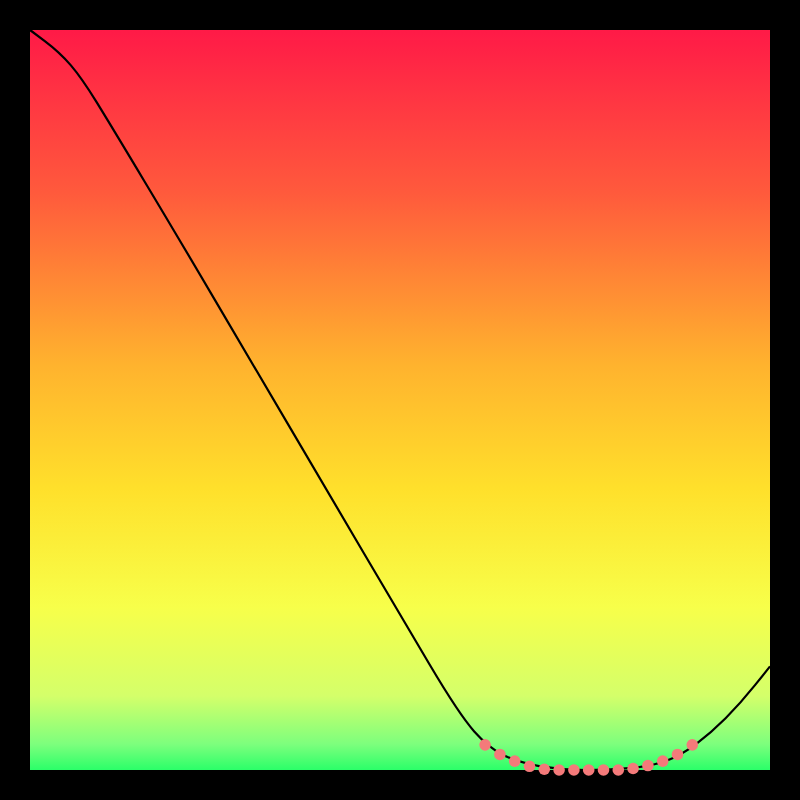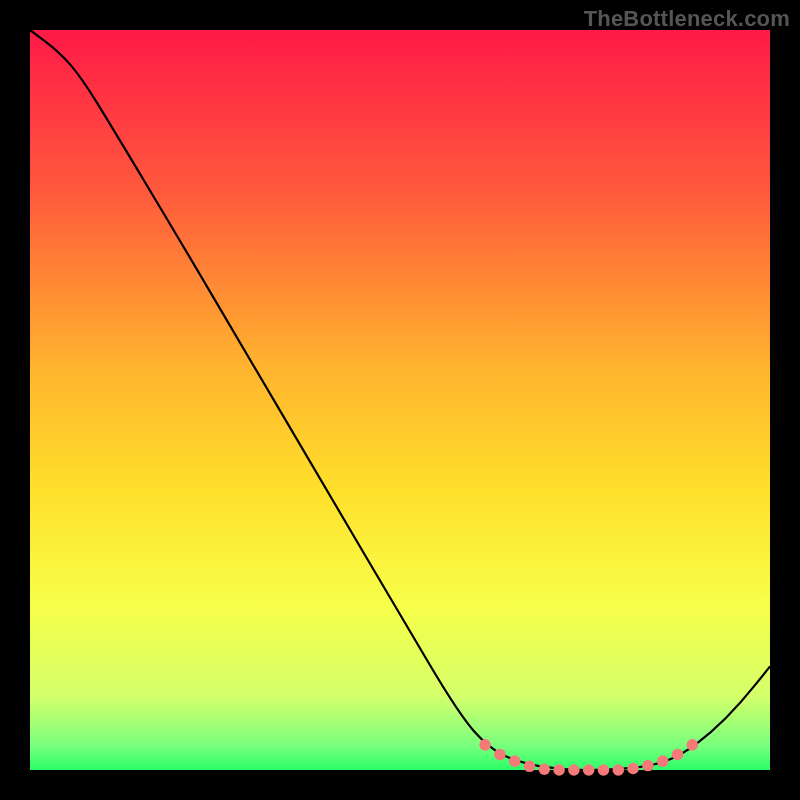--- a/index.html
+++ b/index.html
@@ -40,21 +40,20 @@
   }
   .dot {
     fill: #f47a7a;
     stroke: none;
   }
 </style>
 </head>
 <body>
 
 <div class="stage">
-  <div class="watermark">TheBottleneck.com</div>
   <svg class="chart" width="800" height="800" viewBox="0 0 800 800">
     <defs>
       <linearGradient id="bg-grad" x1="0" y1="0" x2="0" y2="1">
           <stop offset="0%" stop-color="#ff1a47"></stop>
           <stop offset="22%" stop-color="#ff5a3c"></stop>
           <stop offset="45%" stop-color="#ffb22e"></stop>
           <stop offset="62%" stop-color="#ffe02b"></stop>
           <stop offset="78%" stop-color="#f7ff4a"></stop>
           <stop offset="90%" stop-color="#d4ff6a"></stop>
           <stop offset="96.5%" stop-color="#7dff7d"></stop>

